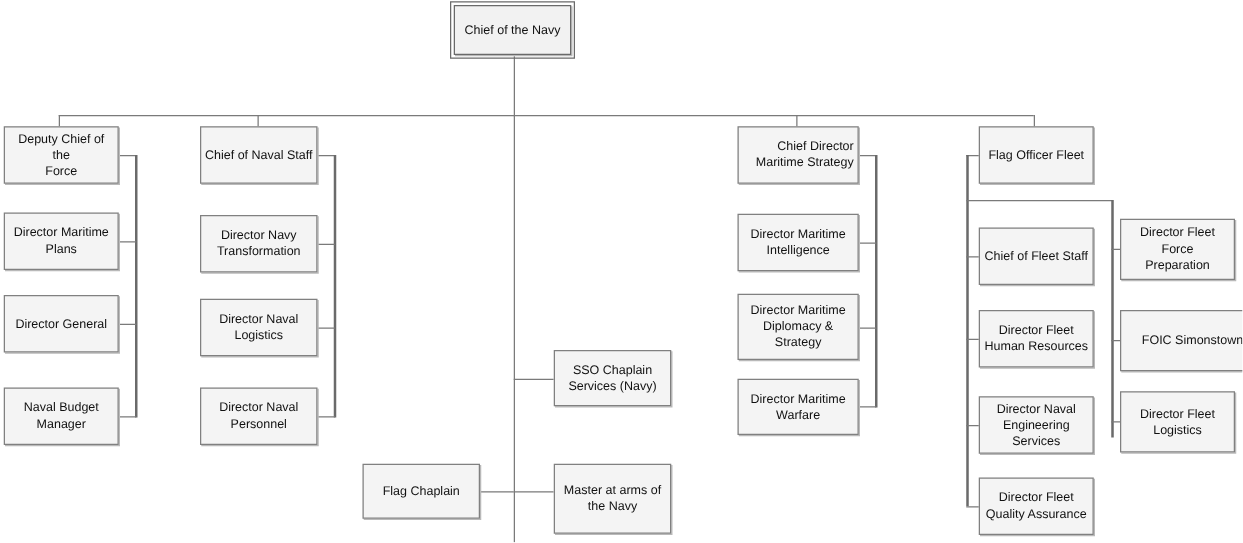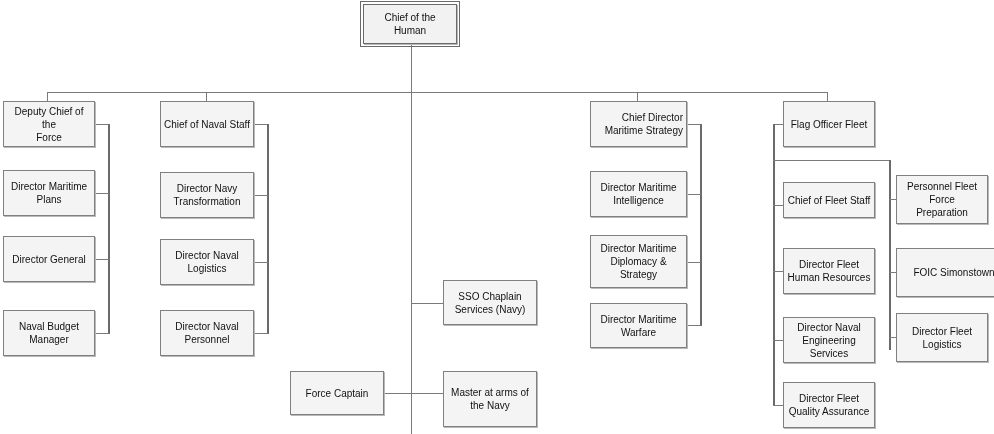--- a/index.html
+++ b/index.html
@@ -105,21 +105,21 @@
   <div class="line h" style="left:773px; top:340px; width:12px;"></div>
   <div class="line h" style="left:773px; top:405px; width:12px;"></div>
 
   <div class="line h" style="left:773px; top:160px; width:117px;"></div>
   <div class="line thick-v" style="left:889px; top:160px; height:190px;"></div>
   <div class="line h" style="left:889px; top:199px; width:8px;"></div>
   <div class="line h" style="left:889px; top:272px; width:8px;"></div>
   <div class="line h" style="left:889px; top:337px; width:8px;"></div>
 
   <div class="node root" style="left:363px; top:4px; width:94px; height:40px;">
-    <span class="label">Chief of the Human</span>
+    <span class="label">Chief of the Navy</span>
   </div>
 
   <div class="node" style="left:3px; top:101px; width:92px; height:46px;">
     <span class="label">Deputy Chief of the
 Force</span>
   </div>
   <div class="node" style="left:3px; top:170px; width:92px; height:46px;">
     <span class="label">Director Maritime
 Plans</span>
   </div>
@@ -145,21 +145,21 @@
   <div class="node" style="left:160px; top:310px; width:94px; height:46px;">
     <span class="label">Director Naval
 Personnel</span>
   </div>
 
   <div class="node" style="left:443px; top:280px; width:94px; height:45px;">
     <span class="label">SSO Chaplain
 Services (Navy)</span>
   </div>
   <div class="node" style="left:290px; top:371px; width:94px; height:44px;">
-    <span class="label">Force Captain</span>
+    <span class="label">Flag Chaplain</span>
   </div>
   <div class="node" style="left:443px; top:371px; width:94px; height:56px;">
     <span class="label">Master at arms of
 the Navy</span>
   </div>
 
   <div class="node" style="left:590px; top:101px; width:97px; height:46px;text-align:right;">
     <span class="label">Chief Director
 Maritime Strategy</span>
   </div>
@@ -173,38 +173,38 @@
 Strategy</span>
   </div>
   <div class="node" style="left:590px; top:303px; width:97px; height:45px;">
     <span class="label">Director Maritime
 Warfare</span>
   </div>
 
   <div class="node" style="left:783px; top:101px; width:92px; height:46px;">
     <span class="label">Flag Officer Fleet</span>
   </div>
-  <div class="node" style="left:783px; top:182px; width:92px; height:36px;">
+  <div class="node" style="left:783px; top:182px; width:92px; height:46px;">
     <span class="label">Chief of Fleet Staff</span>
   </div>
   <div class="node" style="left:783px; top:248px; width:92px; height:46px;">
     <span class="label">Director Fleet
 Human Resources</span>
   </div>
   <div class="node" style="left:783px; top:317px; width:92px; height:46px;">
     <span class="label">Director Naval
 Engineering Services</span>
   </div>
   <div class="node" style="left:783px; top:382px; width:92px; height:46px;">
     <span class="label">Director Fleet
 Quality Assurance</span>
   </div>
 
   <div class="node" style="left:896px; top:175px; width:92px; height:49px;">
-    <span class="label">Personnel Fleet Force
+    <span class="label">Director Fleet Force
 Preparation</span>
   </div>
   <div class="node" style="left:896px; top:248px; width:116px; height:49px;">
     <span class="label">FOIC Simonstown</span>
   </div>
   <div class="node" style="left:896px; top:313px; width:92px; height:49px;">
     <span class="label">Director Fleet
 Logistics</span>
   </div>
 

